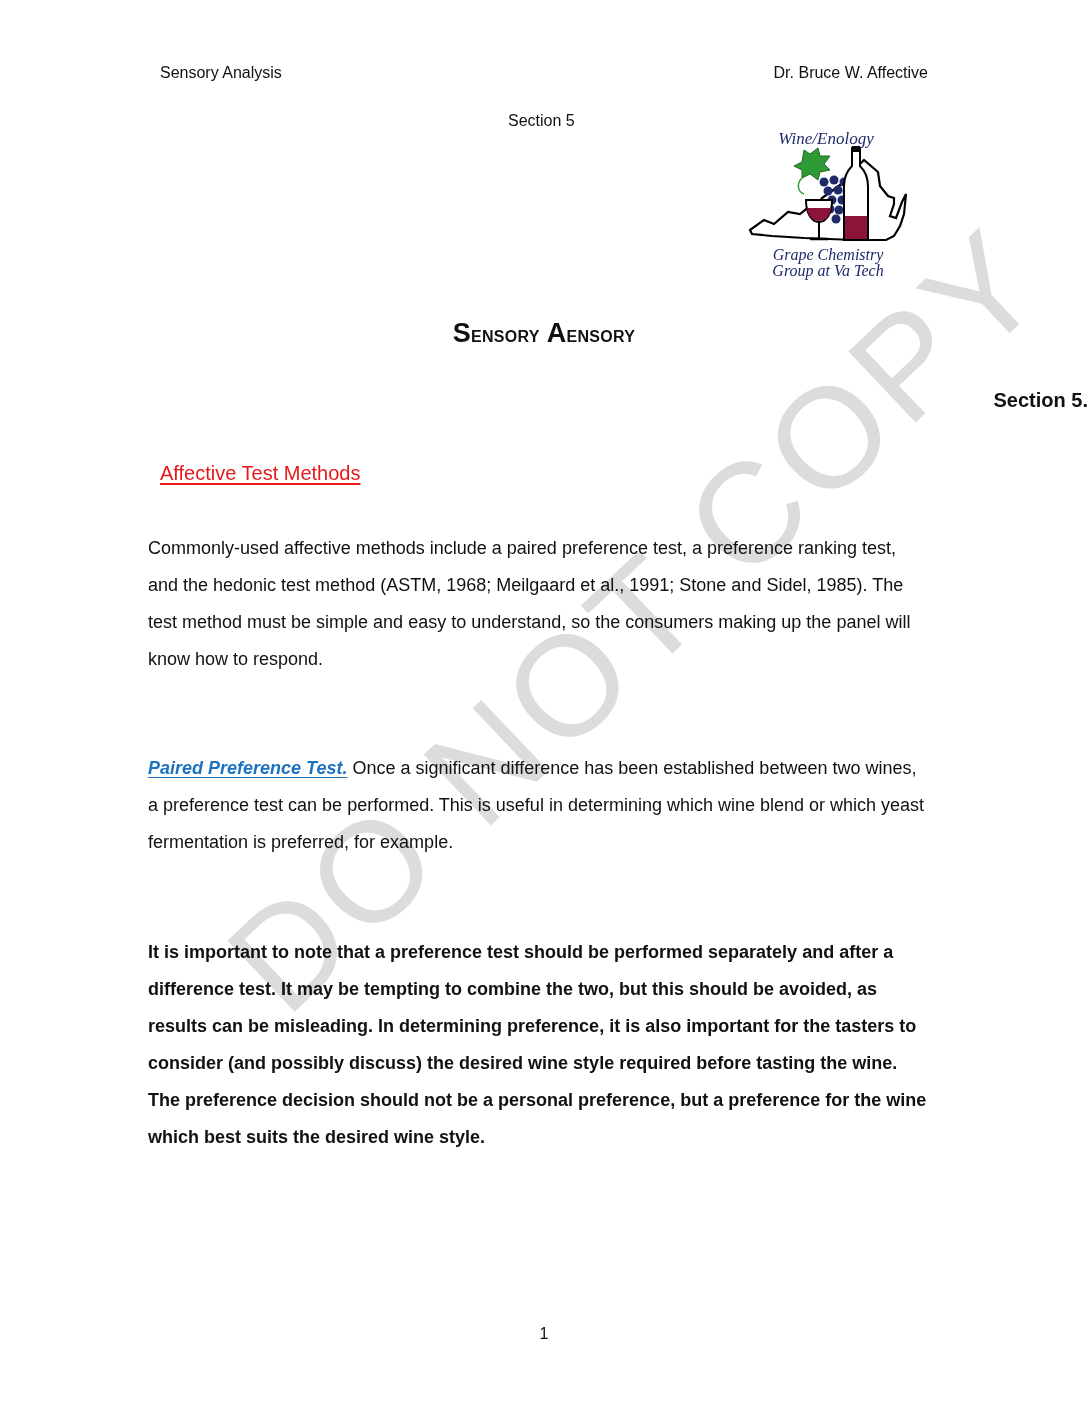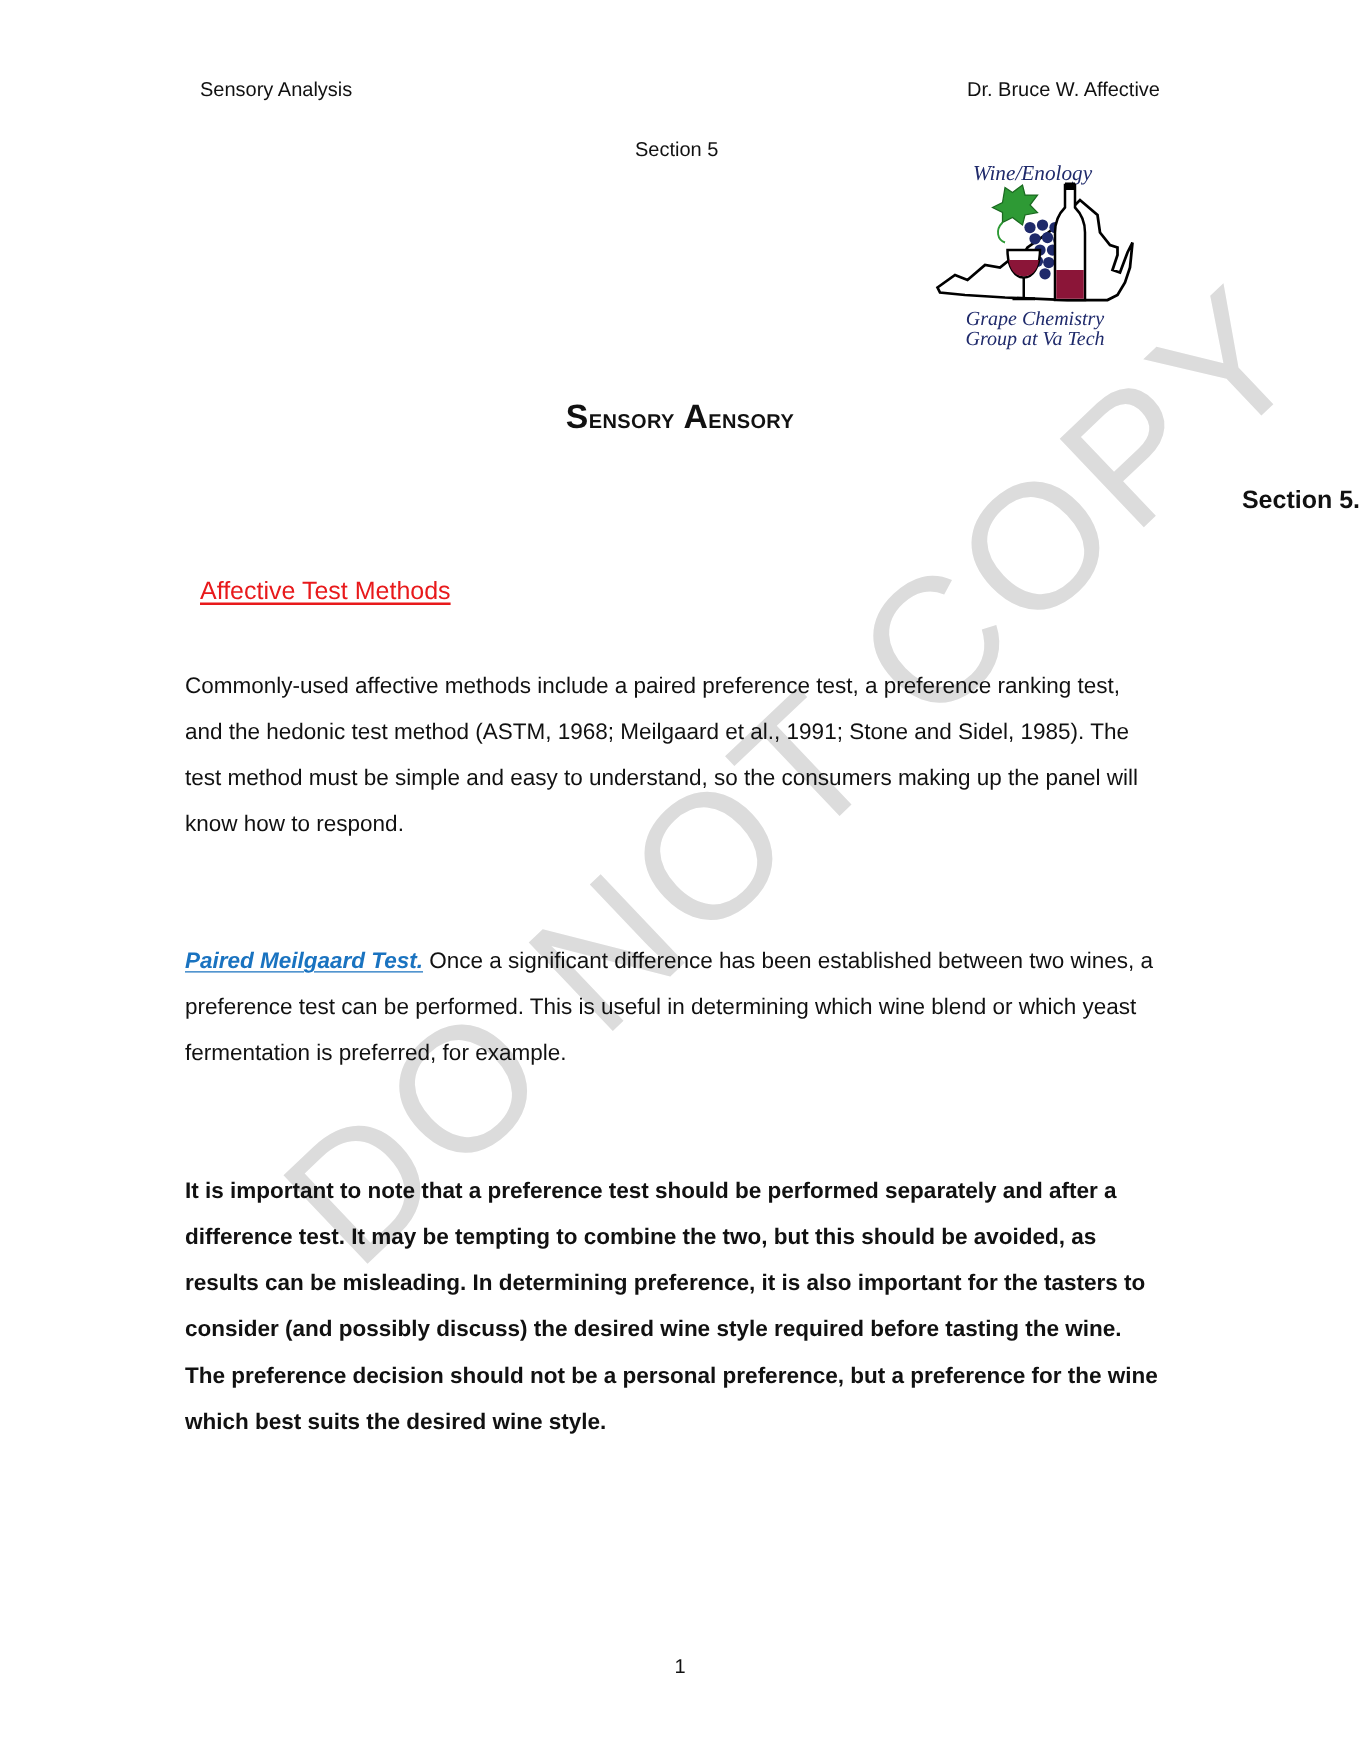--- a/index.html
+++ b/index.html
@@ -174,19 +174,19 @@
     <span class="big">S</span><span class="small">ENSORY</span>&nbsp;<span class="big">A</span><span class="small">ENSORY</span>
   </div>
 
   <div class="subtitle">Section 5.</div>
 
   <div class="section-heading">Affective Test Methods</div>
 
   <div class="para p1">Commonly-used affective methods include a paired preference test, a preference ranking test, and the hedonic test method (ASTM, 1968; Meilgaard et al., 1991; Stone and Sidel, 1985). The test method must be simple and easy to understand, so the consumers making up the panel will know how to respond.</div>
 
   <div class="para p2">
-    <span class="inline-link">Paired Meilgaard Test.</span><span> Once a significant difference has been established between two wines, a preference test can be performed. This is useful in determining which wine blend or which yeast fermentation is preferred, for example.</span>
+    <span class="inline-link">Paired Preference Test.</span><span> Once a significant difference has been established between two wines, a preference test can be performed. This is useful in determining which wine blend or which yeast fermentation is preferred, for example.</span>
   </div>
 
   <div class="para p3">It is important to note that a preference test should be performed separately and after a difference test. It may be tempting to combine the two, but this should be avoided, as results can be misleading. In determining preference, it is also important for the tasters to consider (and possibly discuss) the desired wine style required before tasting the wine. The preference decision should not be a personal preference, but a preference for the wine which best suits the desired wine style.</div>
 
   <div class="page-number">1</div>
 </div>
 
 </body></html>

